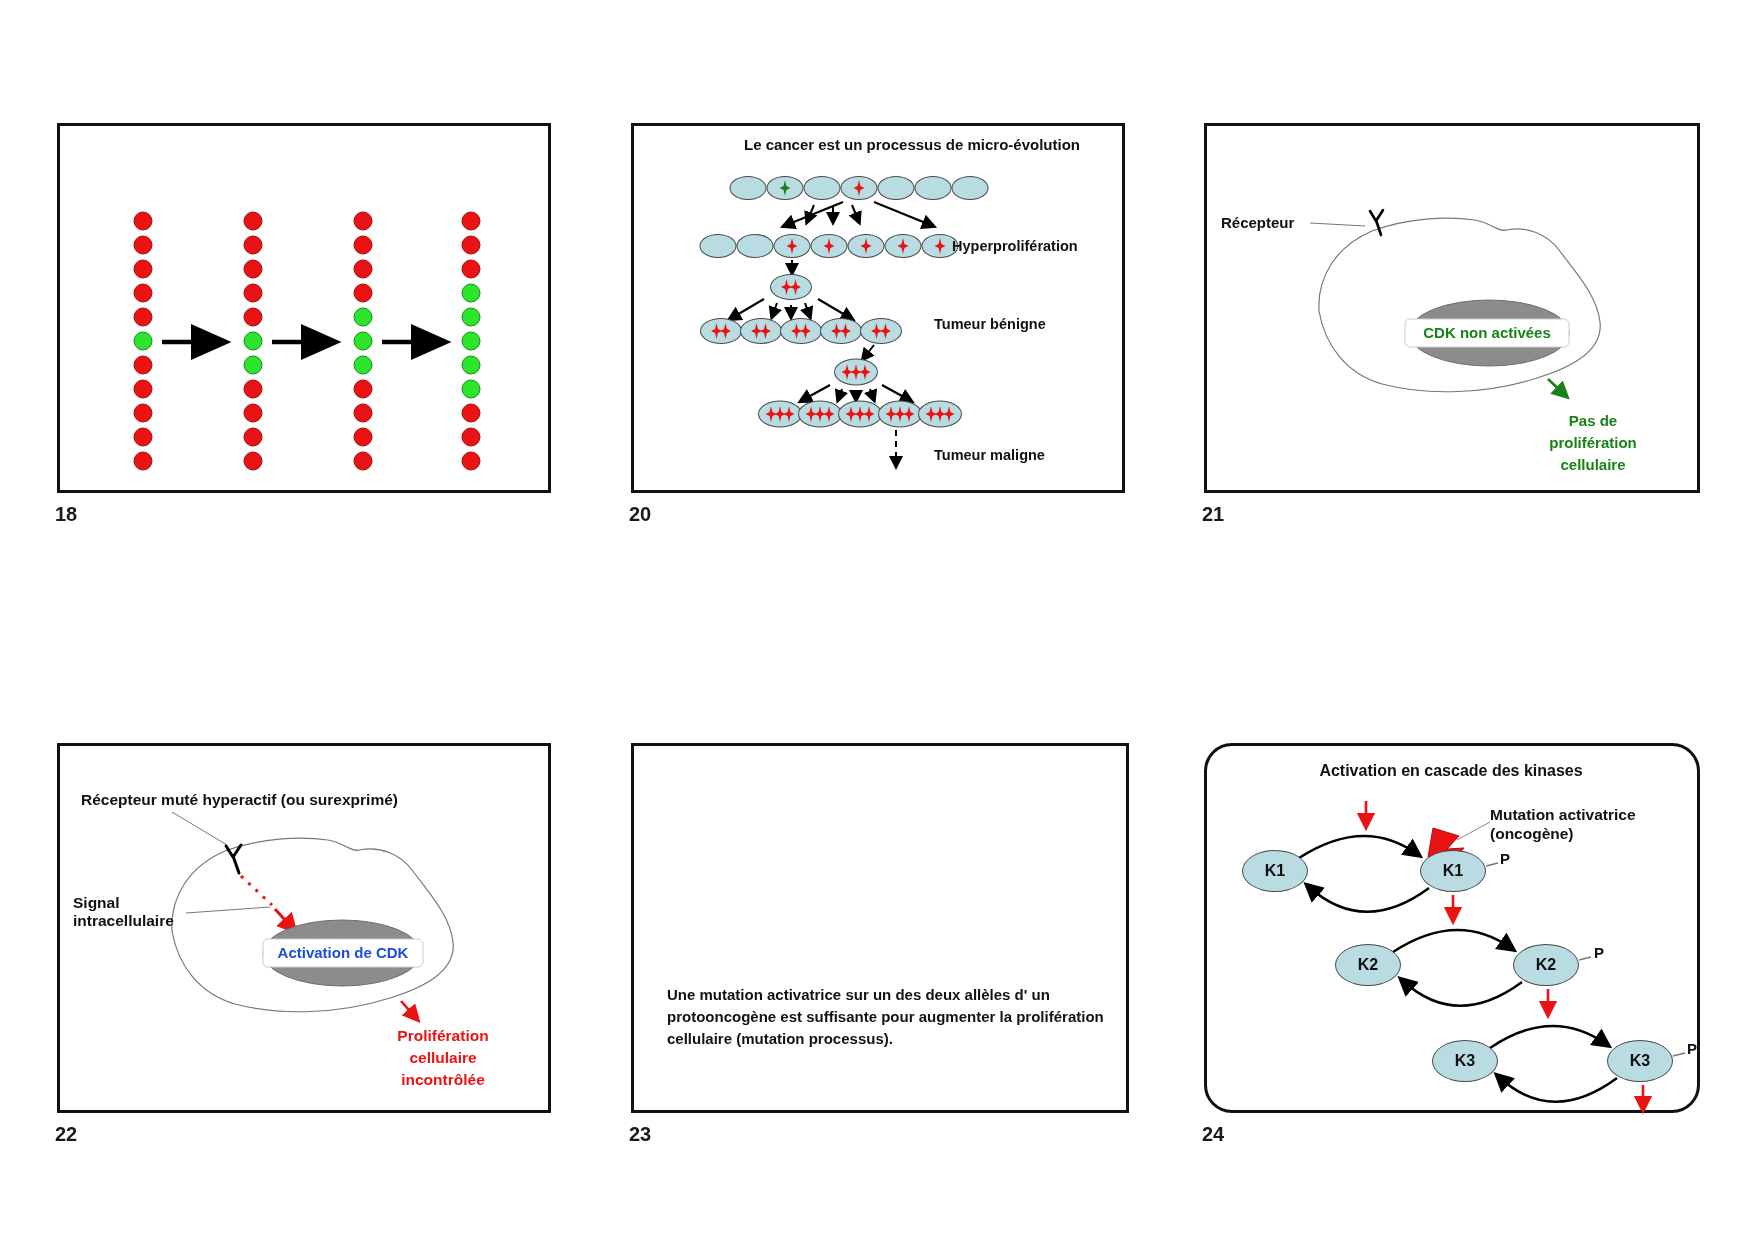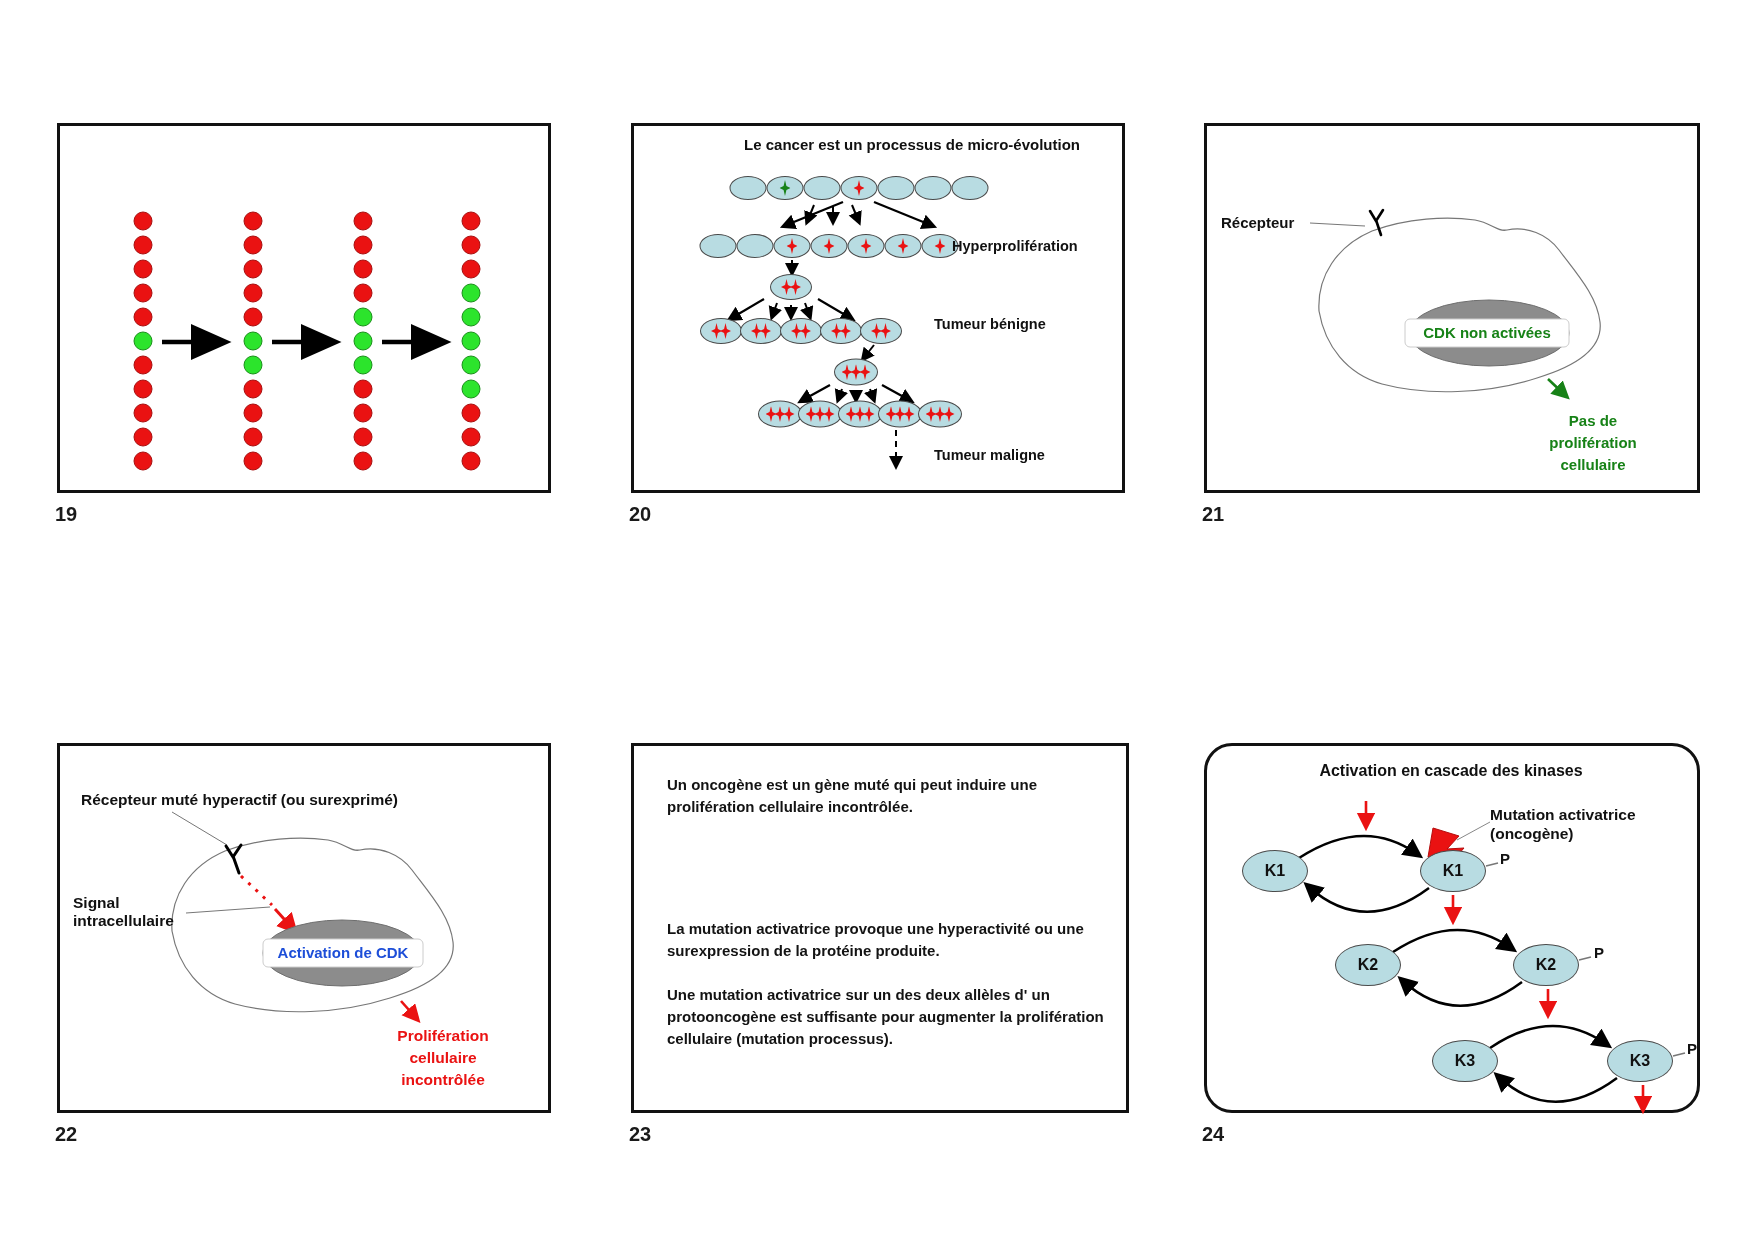--- a/index.html
+++ b/index.html
@@ -236,22 +236,20 @@
   <div class="lbl" style="left:21px;top:45px;font-size:15.5px;">Récepteur muté hyperactif (ou surexprimé)</div>
   <div class="lbl" style="left:13px;top:148px;font-size:15.5px;">Signal</div>
   <div class="lbl" style="left:13px;top:166px;font-size:15.5px;">intracellulaire</div>
   <div class="lbl ctr" style="left:283px;top:198px;font-size:15px;color:#1d4ed8;">Activation de CDK</div>
   <div class="lbl ctr" style="left:383px;top:281px;font-size:15.5px;color:#ea1212;">Prolifération</div>
   <div class="lbl ctr" style="left:383px;top:303px;font-size:15.5px;color:#ea1212;">cellulaire</div>
   <div class="lbl ctr" style="left:383px;top:325px;font-size:15.5px;color:#ea1212;">incontrôlée</div>
 </div>
 
 <div class="slide" style="left:631px;top:743px;width:498px;height:370px;">
-  <p class="para" style="top:28px;">Un oncogène est un gène muté qui peut induire une prolifération cellulaire incontrôlée.</p>
-  <p class="para" style="top:172px;">La mutation activatrice provoque une hyperactivité ou une surexpression de la protéine produite.</p>
   <p class="para" style="top:238px;">Une mutation activatrice sur un des deux allèles d' un protooncogène est suffisante pour augmenter la prolifération cellulaire (mutation processus).</p>
 </div>
 
 <div class="slide" style="left:1204px;top:743px;width:496px;height:370px;border-radius:28px;">
   <div class="lbl ctr" style="left:244px;top:16px;font-size:16px;">Activation en cascade des kinases</div>
   <svg class="layer" width="496" height="370">
     <defs>
       <marker id="m24b" markerWidth="10" markerHeight="10" refX="5" refY="4" orient="auto">
         <path d="M0,0 L8,4 L0,8 Z" fill="#000"></path>
       </marker>
@@ -283,18 +281,18 @@
       <div class="kellipse" style="left: 258px; top: 315px; background: rgb(184, 220, 226);">K3</div>
       <div class="kellipse" style="left: 433px; top: 315px; background: rgb(184, 220, 226);">K3</div>
     </div>
   <div class="lbl" style="left:283px;top:60px;font-size:15.5px;">Mutation activatrice</div>
   <div class="lbl" style="left:283px;top:79px;font-size:15.5px;">(oncogène)</div>
   <div class="lbl" style="left:293px;top:104px;font-size:15px;">P</div>
   <div class="lbl" style="left:387px;top:198px;font-size:15px;">P</div>
   <div class="lbl" style="left:480px;top:294px;font-size:15px;">P</div>
 </div>
 
-<div class="pagenum" style="left:55px;top:503px;">19</div>
+<div class="pagenum" style="left:55px;top:503px;">18</div>
 <div class="pagenum" style="left:629px;top:503px;">20</div>
 <div class="pagenum" style="left:1202px;top:503px;">21</div>
 <div class="pagenum" style="left:55px;top:1123px;">22</div>
 <div class="pagenum" style="left:629px;top:1123px;">23</div>
 <div class="pagenum" style="left:1202px;top:1123px;">24</div>
 
 </body></html>

